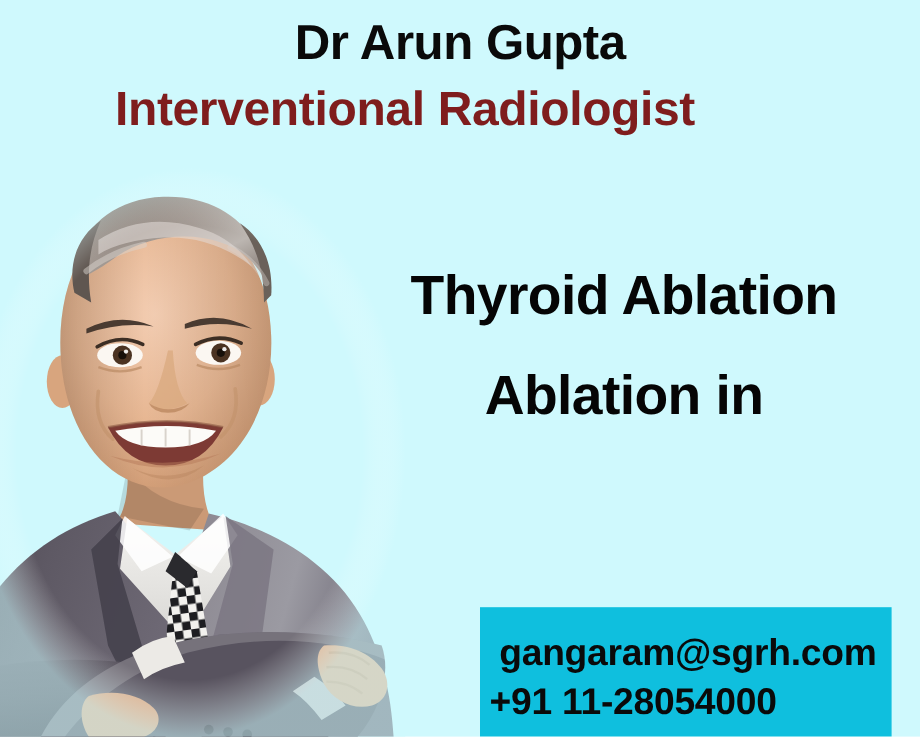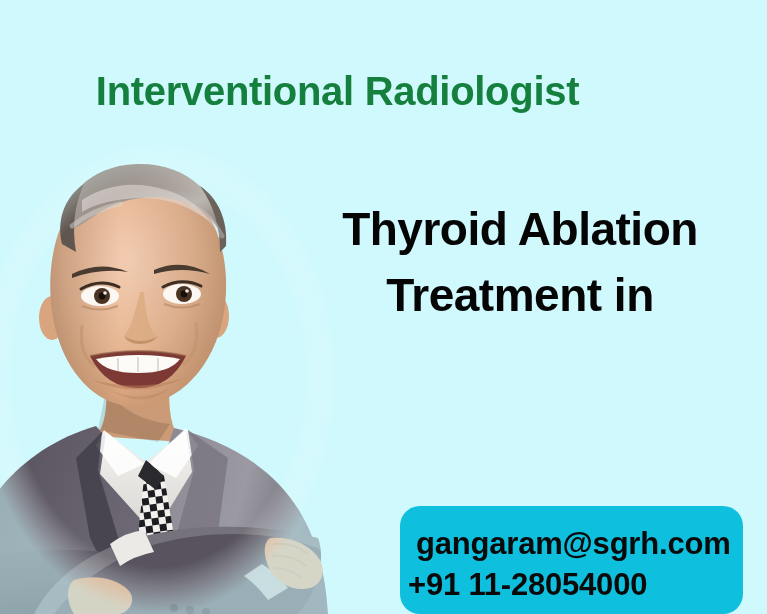--- a/index.html
+++ b/index.html
@@ -30,39 +30,39 @@
     line-height: 1.15;
   }
   .doctor-role {
     position: absolute;
     left: 0;
     top: 68px;
     width: 675px;
     text-align: center;
     font-size: 40px;
     font-weight: bold;
-    color: #15803d;
+    color: #7f1d1d;
     letter-spacing: -0.3px;
     line-height: 1.15;
   }
 
   
   .headline {
     position: absolute;
     left: 290px;
     top: 196px;
     width: 460px;
     text-align: center;
     font-size: 46px;
     font-weight: bold;
     color: #050505;
     line-height: 1.44;
     letter-spacing: -0.5px;
   }
-  .headline .hl-line { display: block; white-space: nowrap; }
+  .headline .hl-line { display: block; white-space: nowrap; margin-top: 17px; }
 
   
   .photo {
     position: absolute;
     left: -22px;
     top: 140px;
     width: 360px;
     height: 474px;
     overflow: hidden;
   }
@@ -71,21 +71,20 @@
   
   .contact-box {
     position: absolute;
     left: 400px;
     top: 506px;
     width: 343px;
     height: 108px;
     background: #0fbfde;
     box-sizing: border-box;
     padding: 18px 0 0 8px;
-    border-radius: 20px;
   }
   .contact-line {
     font-size: 31px;
     font-weight: bold;
     color: #0a0a0a;
     line-height: 1.32;
     letter-spacing: -0.2px;
     white-space: nowrap;
   }
   .contact-email { padding-left: 8px; }
@@ -237,26 +236,27 @@
         <path d="M104 186 q-4 26 12 40" stroke="#c08f68" stroke-width="3" fill="none" opacity="0.55" stroke-linecap="round"></path>
         <path d="M218 184 q4 26 -12 40" stroke="#c08f68" stroke-width="3" fill="none" opacity="0.5" stroke-linecap="round"></path>
 
         <path d="M132 250 q30 14 60 -2 q-26 22 -60 2 z" fill="#b9855f" opacity="0.45"></path>
 
         <rect x="0" y="0" width="360" height="474" fill="url(#softEdge)"></rect>
       </g>
     </svg>
   </div>
 
+  <div class="doctor-name">Dr Arun Gupta</div>
 
   <div class="doctor-role">Interventional Radiologist</div>
 
   <div class="headline">
     <span class="hl-line">Thyroid Ablation</span>
-    <span class="hl-line">Treatment in</span>
+    <span class="hl-line">Ablation in</span>
   </div>
 
   <div class="contact-box">
     <div class="contact-line contact-email">gangaram@sgrh.com</div>
     <div class="contact-line contact-phone">+91 11-28054000</div>
   </div>
 
 </div>
 
 </body></html>

